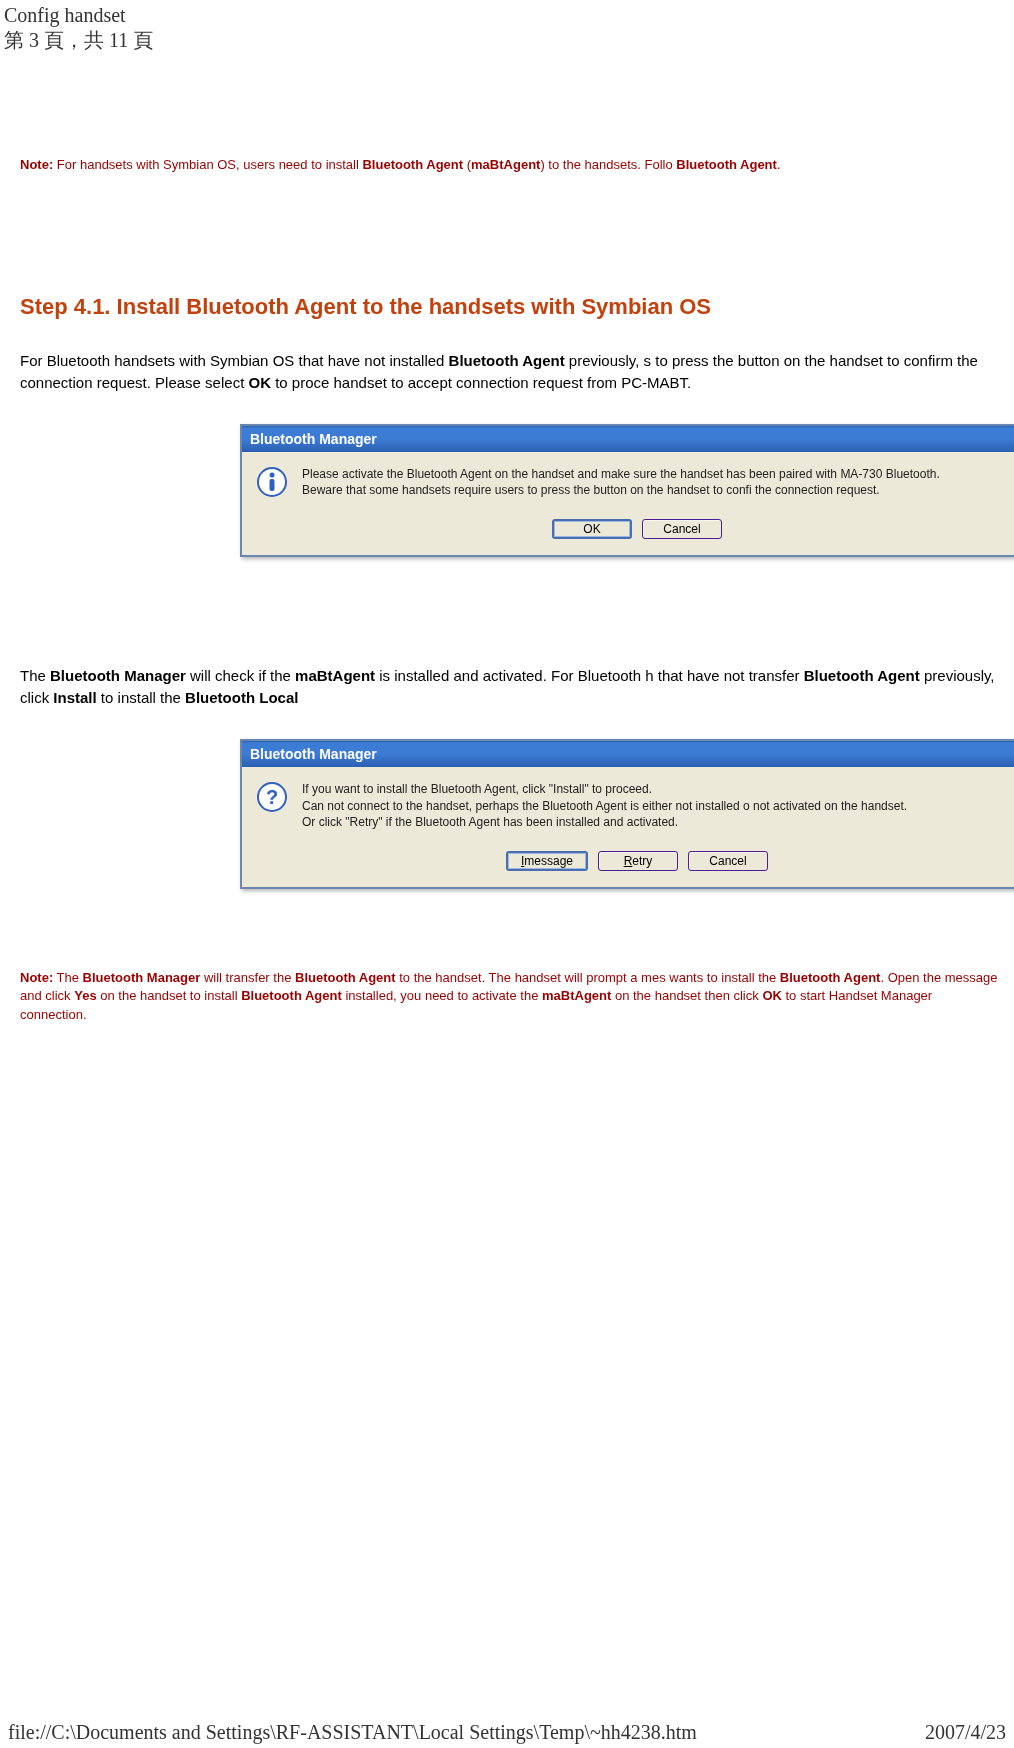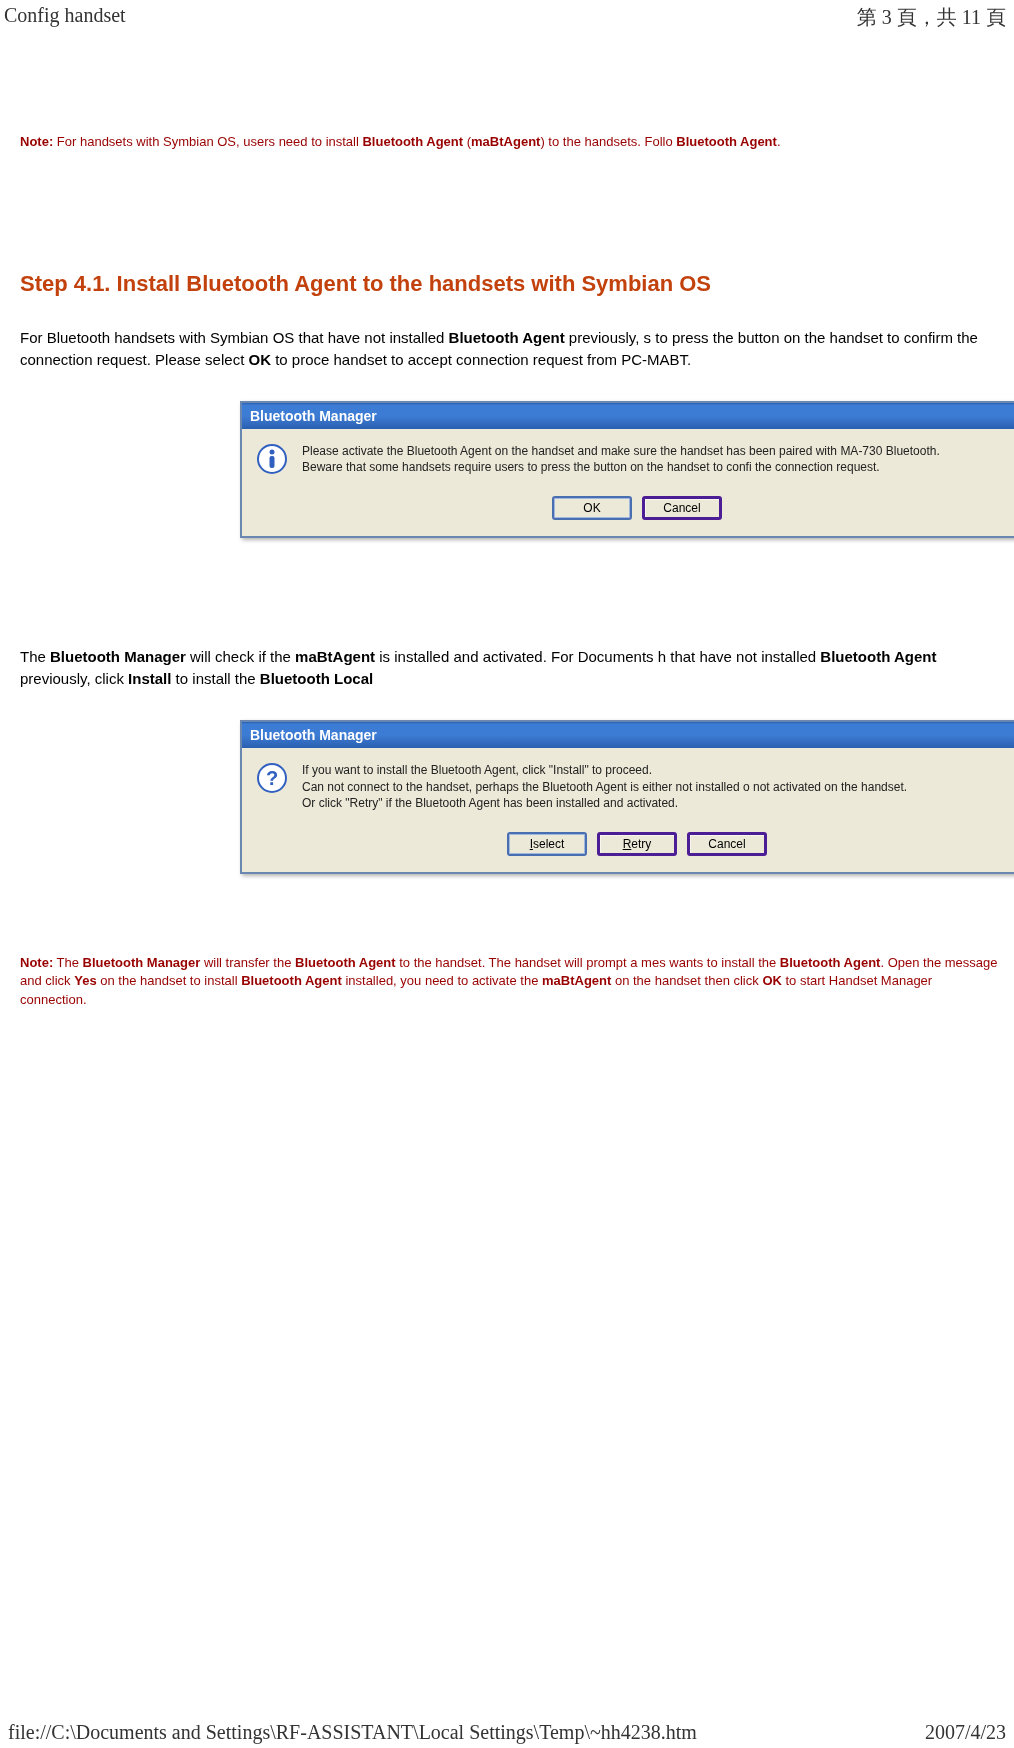--- a/index.html
+++ b/index.html
@@ -11,20 +11,21 @@
       background: #fff;
       width: 1014px;
     }
     .header-row {
       display: flex;
       justify-content: space-between;
       padding: 4px 8px 4px 4px;
       font-family: "Times New Roman", serif;
       font-size: 20px;
       color: #333;
+      flex-direction: column;
     }
     .content {
       padding: 8px 12px 8px 12px;
       margin-left: 8px;
     }
     .note {
       color: #990000;
       font-size: 13px;
       line-height: 1.4;
       margin-bottom: 38px;
@@ -83,21 +84,21 @@
       justify-content: center;
       gap: 10px;
       padding: 6px 0 16px 0;
     }
     .win-btn {
       min-width: 80px;
       padding: 2px 14px;
       font-size: 12px;
       font-family: Tahoma, sans-serif;
       background: #ece9d8;
-      border: 3px solid #4c1d95;
+      border: 1px solid #4c1d95;
       border-radius: 3px;
       box-shadow: 1px 1px 0 rgba(255,255,255,0.6) inset;
     }
     .win-btn.default {
       border: 2px solid #4a6fb0;
       box-shadow: 0 0 0 1px #a0b8e0 inset;
       padding: 1px 13px;
     }
     .win-btn u { text-decoration: underline; }
     .footer-row {
@@ -156,40 +157,40 @@
     </div>
     <div class="dialog-buttons">
       <button class="win-btn default">OK</button>
       <button class="win-btn">Cancel</button>
     </div>
   </div>
 
   <div class="spacer-mid"></div>
 
   <div class="para">
-    <span>The </span><b>Bluetooth Manager</b><span> will check if the </span><b>maBtAgent</b><span> is installed and activated. For Documents h that have not installed </span><b>Bluetooth Agent</b><span> previously, click </span><b>Install</b><span> to install the </span><b>Bluetooth Local</b>
+    <span>The </span><b>Bluetooth Manager</b><span> will check if the </span><b>maBtAgent</b><span> is installed and activated. For Bluetooth h that have not transfer </span><b>Bluetooth Agent</b><span> previously, click </span><b>Install</b><span> to install the </span><b>Bluetooth Local</b>
   </div>
 
   <div class="dialog d2">
     <div class="titlebar">
       <span>Bluetooth Manager</span>
     </div>
     <div class="dialog-body">
       <svg class="dialog-icon" viewBox="0 0 32 32">
         <circle cx="16" cy="16" r="14" fill="#fff" stroke="#3060c0" stroke-width="2"></circle>
         <text x="16" y="23" text-anchor="middle" font-size="20" font-weight="bold" fill="#3060c0" font-family="Arial">?</text>
       </svg>
       <div class="dialog-text">
         <div>If you want to install the Bluetooth Agent, click "Install" to proceed.</div>
         <div>Can not connect to the handset, perhaps the Bluetooth Agent is either not installed o not activated on the handset.</div>
         <div>Or click "Retry" if the Bluetooth Agent has been installed and activated.</div>
       </div>
     </div>
     <div class="dialog-buttons">
-      <button class="win-btn default"><u>I</u><span>select</span></button>
+      <button class="win-btn default"><u>I</u><span>message</span></button>
       <button class="win-btn"><u>R</u><span>etry</span></button>
       <button class="win-btn">Cancel</button>
     </div>
   </div>
 
   <div class="spacer-mid"></div>
 
   <div class="note">
     <b>Note:</b><span> The </span><b>Bluetooth Manager</b><span> will transfer the </span><b>Bluetooth Agent</b><span> to the handset. The handset will prompt a mes wants to install the </span><b>Bluetooth Agent</b><span>. Open the message and click </span><b>Yes</b><span> on the handset to install </span><b>Bluetooth Agent</b><span> installed, you need to activate the </span><b>maBtAgent</b><span> on the handset then click </span><b>OK</b><span> to start Handset Manager connection.</span>
   </div>

